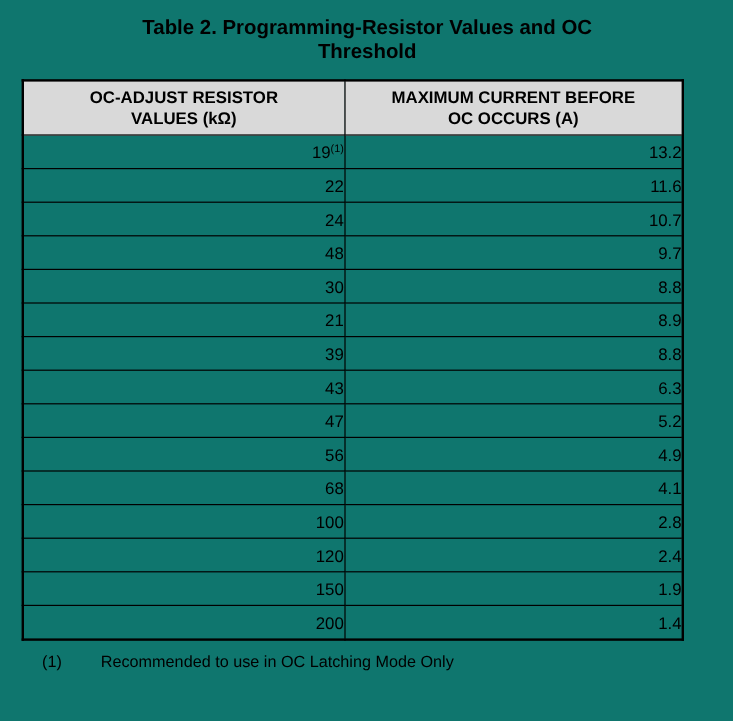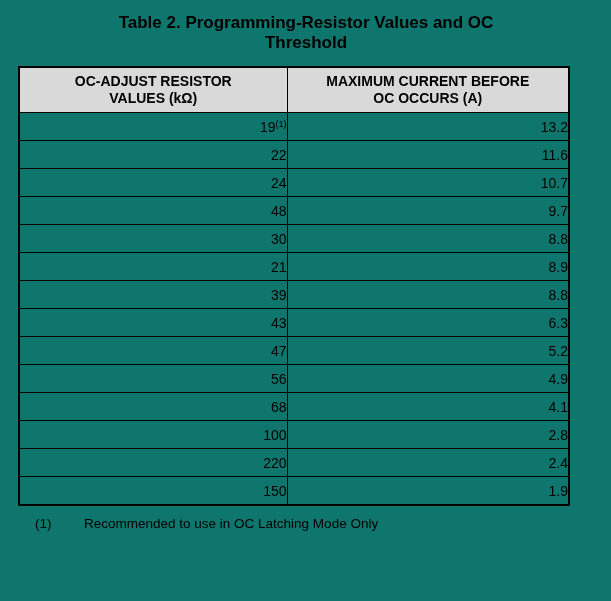--- a/index.html
+++ b/index.html
@@ -141,26 +141,30 @@
         </tr>
         <tr>
           <td>68</td>
           <td>4.1</td>
         </tr>
         <tr>
           <td>100</td>
           <td>2.8</td>
         </tr>
         <tr>
-          <td>220</td>
+          <td>120</td>
           <td>2.4</td>
         </tr>
         <tr>
           <td>150</td>
           <td>1.9</td>
+        </tr>
+        <tr>
+          <td>200</td>
+          <td>1.4</td>
         </tr>
       </tbody>
   </table>
 
   <div class="footnote">
     <span class="fn-marker">(1)</span>
     <span>Recommended to use in OC Latching Mode Only</span>
   </div>
 
 </div>

